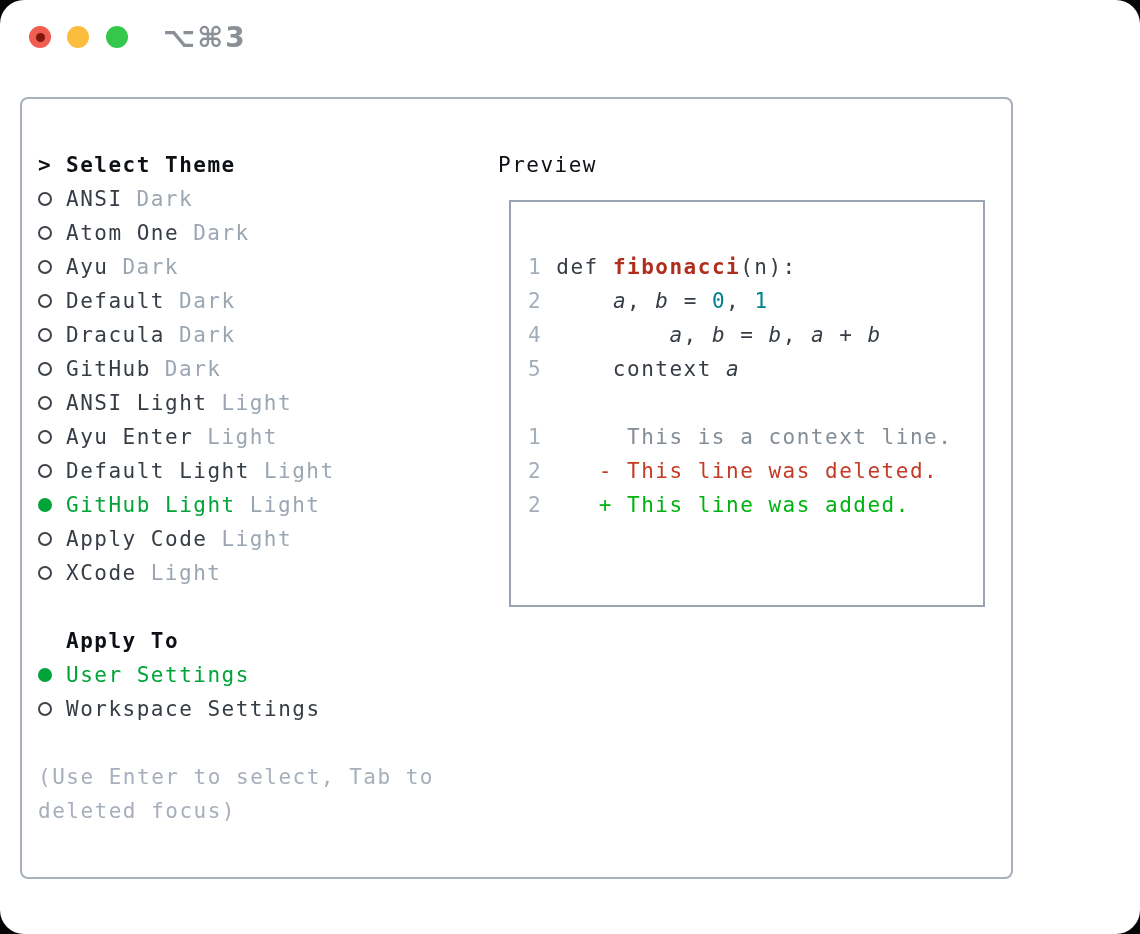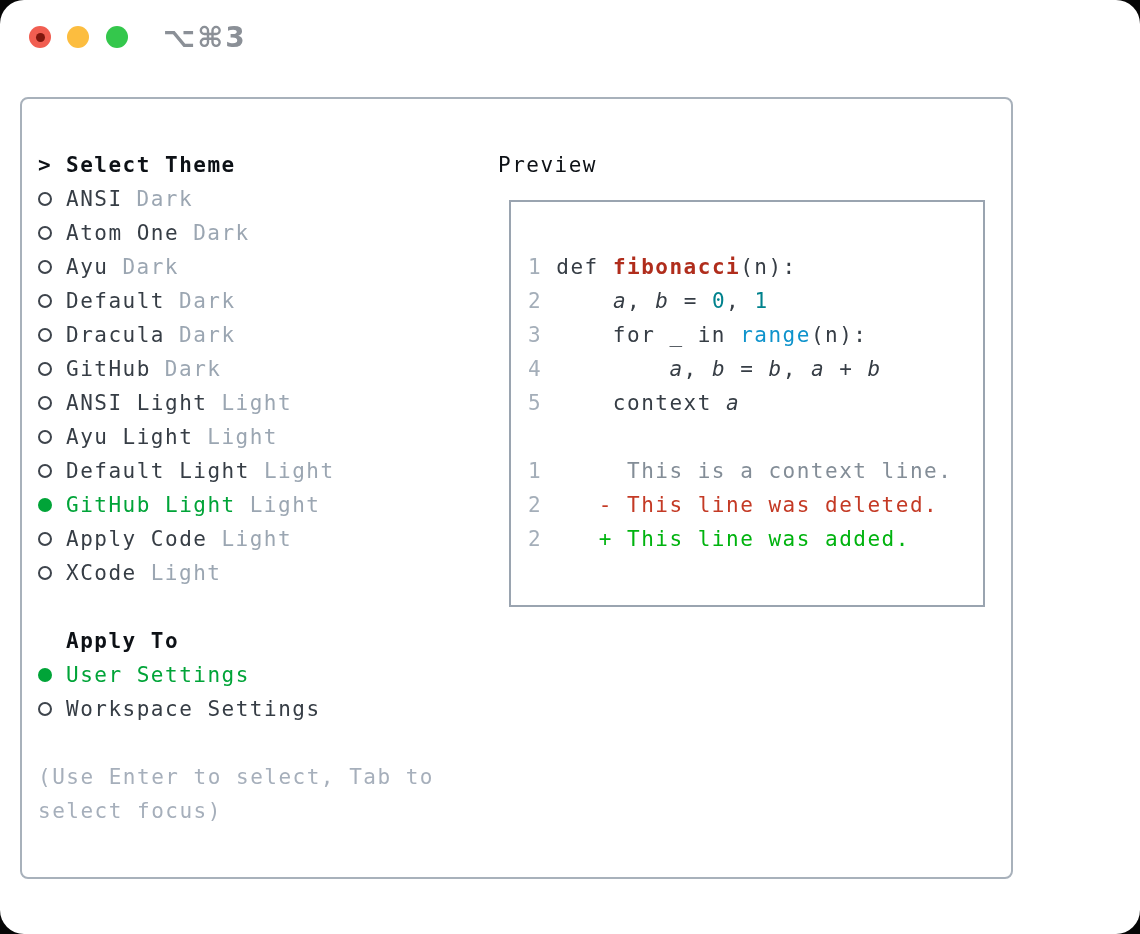--- a/index.html
+++ b/index.html
@@ -89,21 +89,21 @@
       </div>
 
       <div id="theme-list">
           <div class="row"><span class="cell"><span class="circle"></span></span><span class="opt-name">ANSI</span><span class="opt-variant">Dark</span></div>
           <div class="row"><span class="cell"><span class="circle"></span></span><span class="opt-name">Atom One</span><span class="opt-variant">Dark</span></div>
           <div class="row"><span class="cell"><span class="circle"></span></span><span class="opt-name">Ayu</span><span class="opt-variant">Dark</span></div>
           <div class="row"><span class="cell"><span class="circle"></span></span><span class="opt-name">Default</span><span class="opt-variant">Dark</span></div>
           <div class="row"><span class="cell"><span class="circle"></span></span><span class="opt-name">Dracula</span><span class="opt-variant">Dark</span></div>
           <div class="row"><span class="cell"><span class="circle"></span></span><span class="opt-name">GitHub</span><span class="opt-variant">Dark</span></div>
           <div class="row"><span class="cell"><span class="circle"></span></span><span class="opt-name">ANSI Light</span><span class="opt-variant">Light</span></div>
-          <div class="row"><span class="cell"><span class="circle"></span></span><span class="opt-name">Ayu Light</span><span class="opt-variant">Light</span></div>
+          <div class="row"><span class="cell"><span class="circle"></span></span><span class="opt-name">Ayu Enter</span><span class="opt-variant">Light</span></div>
           <div class="row"><span class="cell"><span class="circle"></span></span><span class="opt-name">Default Light</span><span class="opt-variant">Light</span></div>
           <div class="row"><span class="cell"><span class="circle filled"></span></span><span class="opt-name selected">GitHub Light</span><span class="opt-variant">Light</span></div>
           <div class="row"><span class="cell"><span class="circle"></span></span><span class="opt-name">Apply Code</span><span class="opt-variant">Light</span></div>
           <div class="row"><span class="cell"><span class="circle"></span></span><span class="opt-name">XCode</span><span class="opt-variant">Light</span></div>
         </div>
 
       <div class="spacer"></div>
 
       <div class="row">
         <span class="cell"></span>
@@ -112,31 +112,30 @@
 
       <div id="apply-list">
           <div class="row"><span class="cell"><span class="circle filled"></span></span><span class="opt-name selected">User Settings</span></div>
           <div class="row"><span class="cell"><span class="circle"></span></span><span class="opt-name">Workspace Settings</span></div>
         </div>
 
       <div class="spacer"></div>
 
       <div class="hint">
         <div class="hint-line">(Use Enter to select, Tab to</div>
-        <div class="hint-line">select focus)</div>
+        <div class="hint-line">deleted focus)</div>
       </div>
     </div>
 
     <div class="preview-header">Preview</div>
 
     <div class="preview-box">
       <div class="code" id="code">
           <div class="code-line"><span class="s-ln">1</span><span class="s-t"> def </span><span class="s-fn">fibonacci</span><span class="s-t">(n):</span></div>
           <div class="code-line"><span class="s-ln">2</span><span class="s-t">     </span><span class="s-var">a</span><span class="s-t">, </span><span class="s-var">b</span><span class="s-t"> = </span><span class="s-num">0</span><span class="s-t">, </span><span class="s-num">1</span></div>
-          <div class="code-line"><span class="s-ln">3</span><span class="s-t">     for _ in </span><span class="s-call">range</span><span class="s-t">(n):</span></div>
           <div class="code-line"><span class="s-ln">4</span><span class="s-t">         </span><span class="s-var">a</span><span class="s-t">, </span><span class="s-var">b</span><span class="s-t"> = </span><span class="s-var">b</span><span class="s-t">, </span><span class="s-var">a</span><span class="s-t"> + </span><span class="s-var">b</span></div>
           <div class="code-line"><span class="s-ln">5</span><span class="s-t">     context </span><span class="s-var">a</span></div>
           <div class="code-line"></div>
           <div class="code-line"><span class="s-ln">1</span><span class="s-ctx">      This is a context line.</span></div>
           <div class="code-line"><span class="s-ln">2</span><span class="s-del">    - This line was deleted.</span></div>
           <div class="code-line"><span class="s-ln">2</span><span class="s-add">    + This line was added.</span></div>
         </div>
     </div>
 
   </div>

